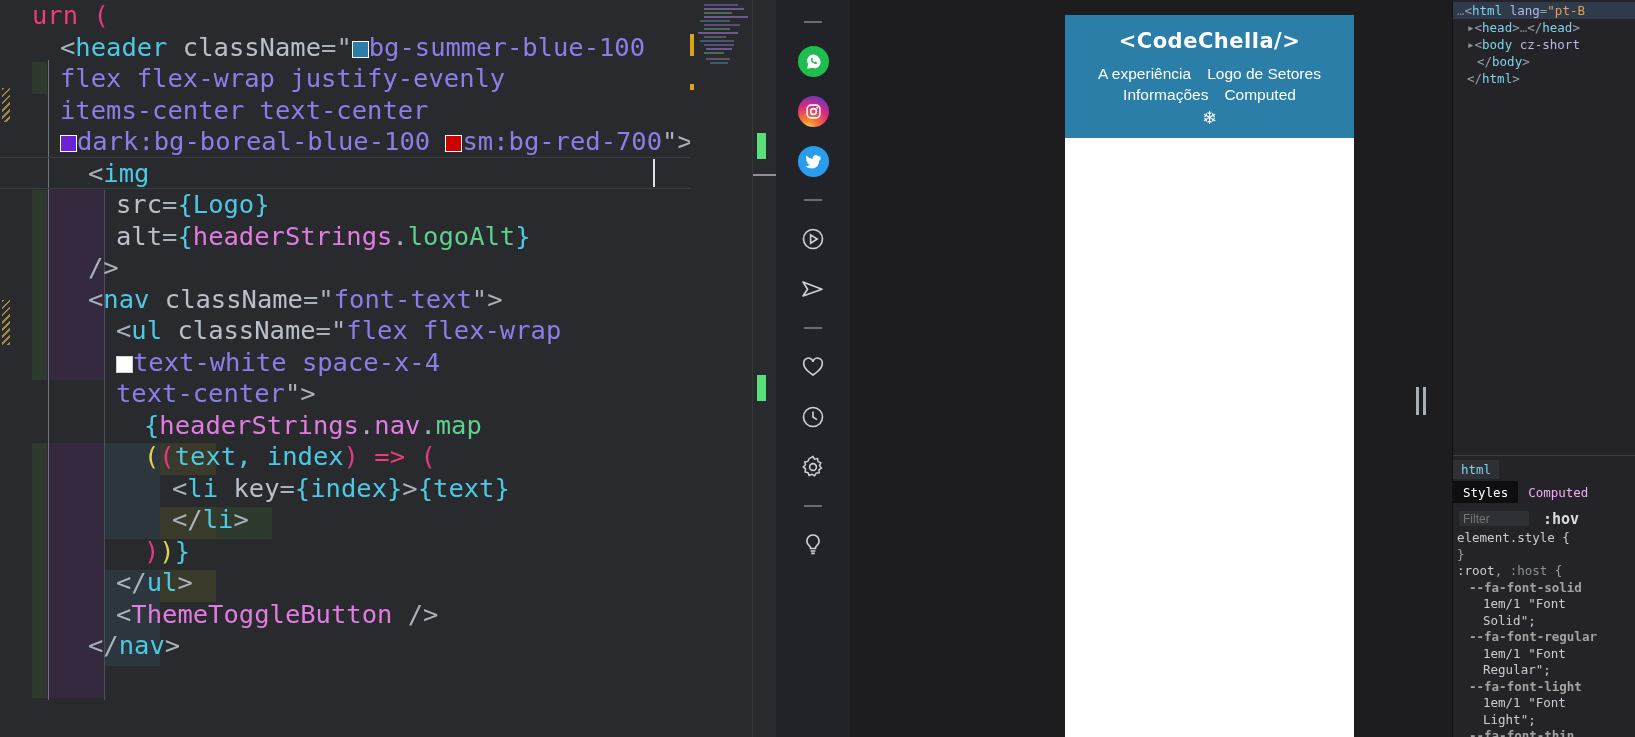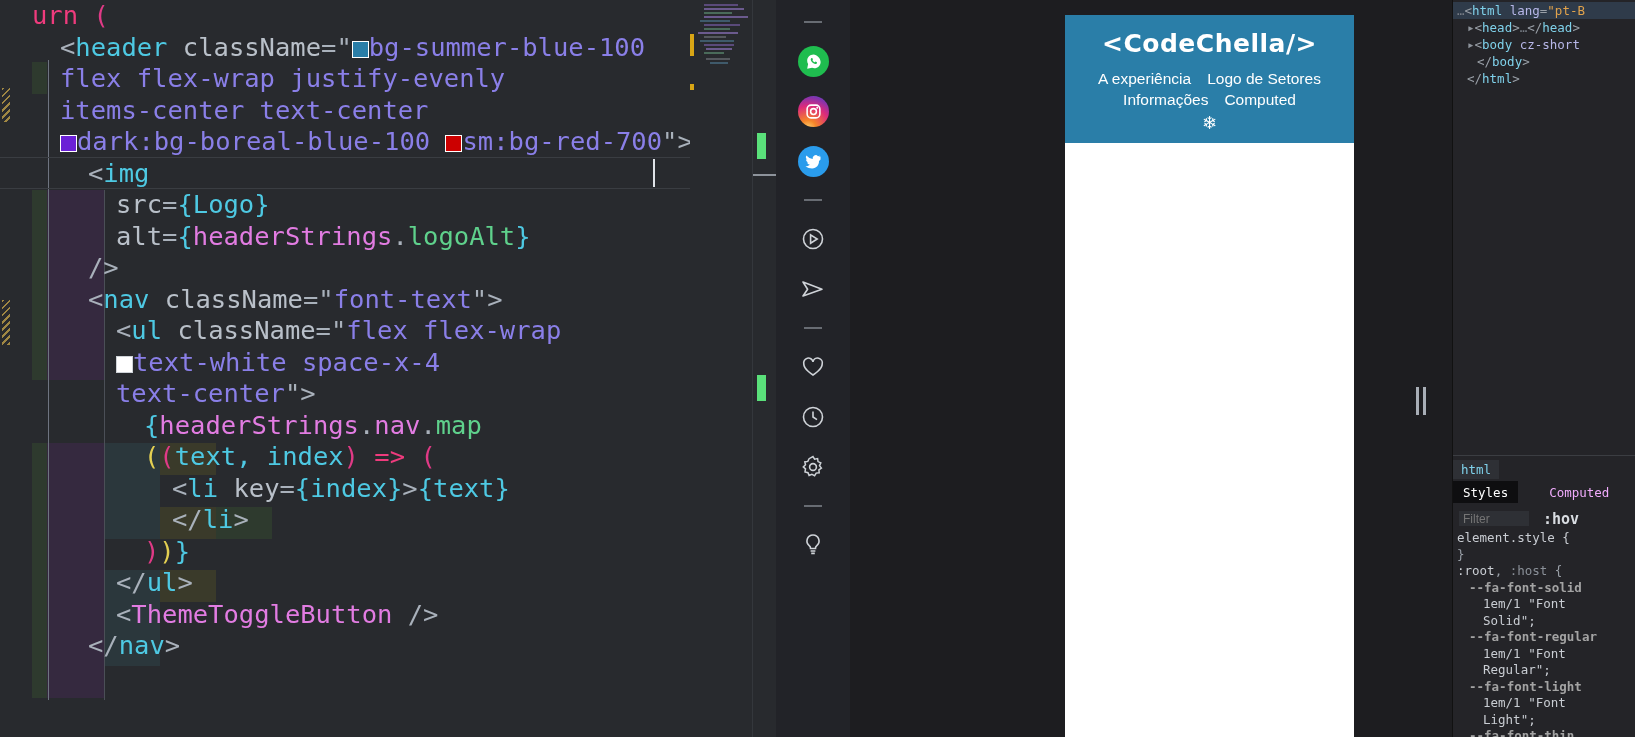--- a/index.html
+++ b/index.html
@@ -70,21 +70,21 @@
   .tw { background:#2a9cec; }
   .rail-outline svg { display:block; }
 
   
   .viewport { position:relative; flex:1; height:737px; background:#1d1d20; }
 
   .page { position:absolute; left:215px; top:15px; width:289px; height:722px; background:#ffffff; }
   .site-header { background:#2a7ea8; padding:14px 8px 10px; display:flex; flex-wrap:wrap;
     justify-content:space-evenly; align-items:center; text-align:center; }
   .logo { width:100%; color:#ffffff; font-family:"DejaVu Sans", sans-serif; font-weight:bold;
-    font-size:25px; letter-spacing:.5px; margin-bottom:12px; }
+    font-size:21px; letter-spacing:.5px; margin-bottom:12px; }
   .site-nav { width:100%; font-family:"Liberation Sans", sans-serif; }
   .nav-list { list-style:none; display:flex; flex-wrap:wrap; justify-content:center;
     color:#ffffff; text-align:center; font-size:15.5px; }
   .nav-list li { margin:0 8px 3px; white-space:nowrap; }
   .theme-toggle { width:100%; color:#ffffff; font-size:18px; line-height:1; margin-top:2px;
     background:none; border:none; cursor:pointer; font-family:"DejaVu Sans", sans-serif; }
 
   .resizer { position:absolute; left:564px; top:378px; width:14px; height:46px;
     display:flex; align-items:center; justify-content:center; gap:4px; }
   .resizer span { width:3px; height:28px; background:#a8aeb6; display:block; }
@@ -102,21 +102,21 @@
   .d-punc { color:#9aa0a8; }
   .d-grey { color:#767c85; }
   .arrow { color:#8d939b; }
 
   .dt-divider { position:absolute; left:0; top:455px; width:183px; height:1px; background:#3b3d42; }
 
   .dt-crumb { position:absolute; left:0; top:458px; width:183px; height:22px;
     display:flex; align-items:center; }
   .dt-crumb span { color:#7fd1ea; font-size:12.5px; padding:2px 8px; background:#2e3035; }
 
-  .dt-tabs { position:absolute; left:0; top:481px; width:183px; height:22px; display:flex; align-items:stretch;gap:21px; }
+  .dt-tabs { position:absolute; left:0; top:481px; width:183px; height:22px; display:flex; align-items:stretch; }
   .dt-tab { display:flex; align-items:center; padding:0 10px; font-size:12.5px; color:#f0abfc; }
   .dt-tab.active { background:#0e0e10; color:#ffffff; }
 
   .dt-filterbar { position:absolute; left:6px; top:508px; width:183px; height:21px; display:flex; align-items:center; }
   .dt-filter { width:70px; height:15px; background:#2e3035; color:#8a9098; font-size:12px;
     padding:0 4px; border:none; }
   .dt-hov { color:#d8dce1; font-size:15px; font-weight:bold; margin-left:14px; }
 
   .dt-css { position:absolute; left:0; top:530px; width:183px; height:207px;
     font-size:12.5px; line-height:16.5px; white-space:pre; overflow:hidden; }

